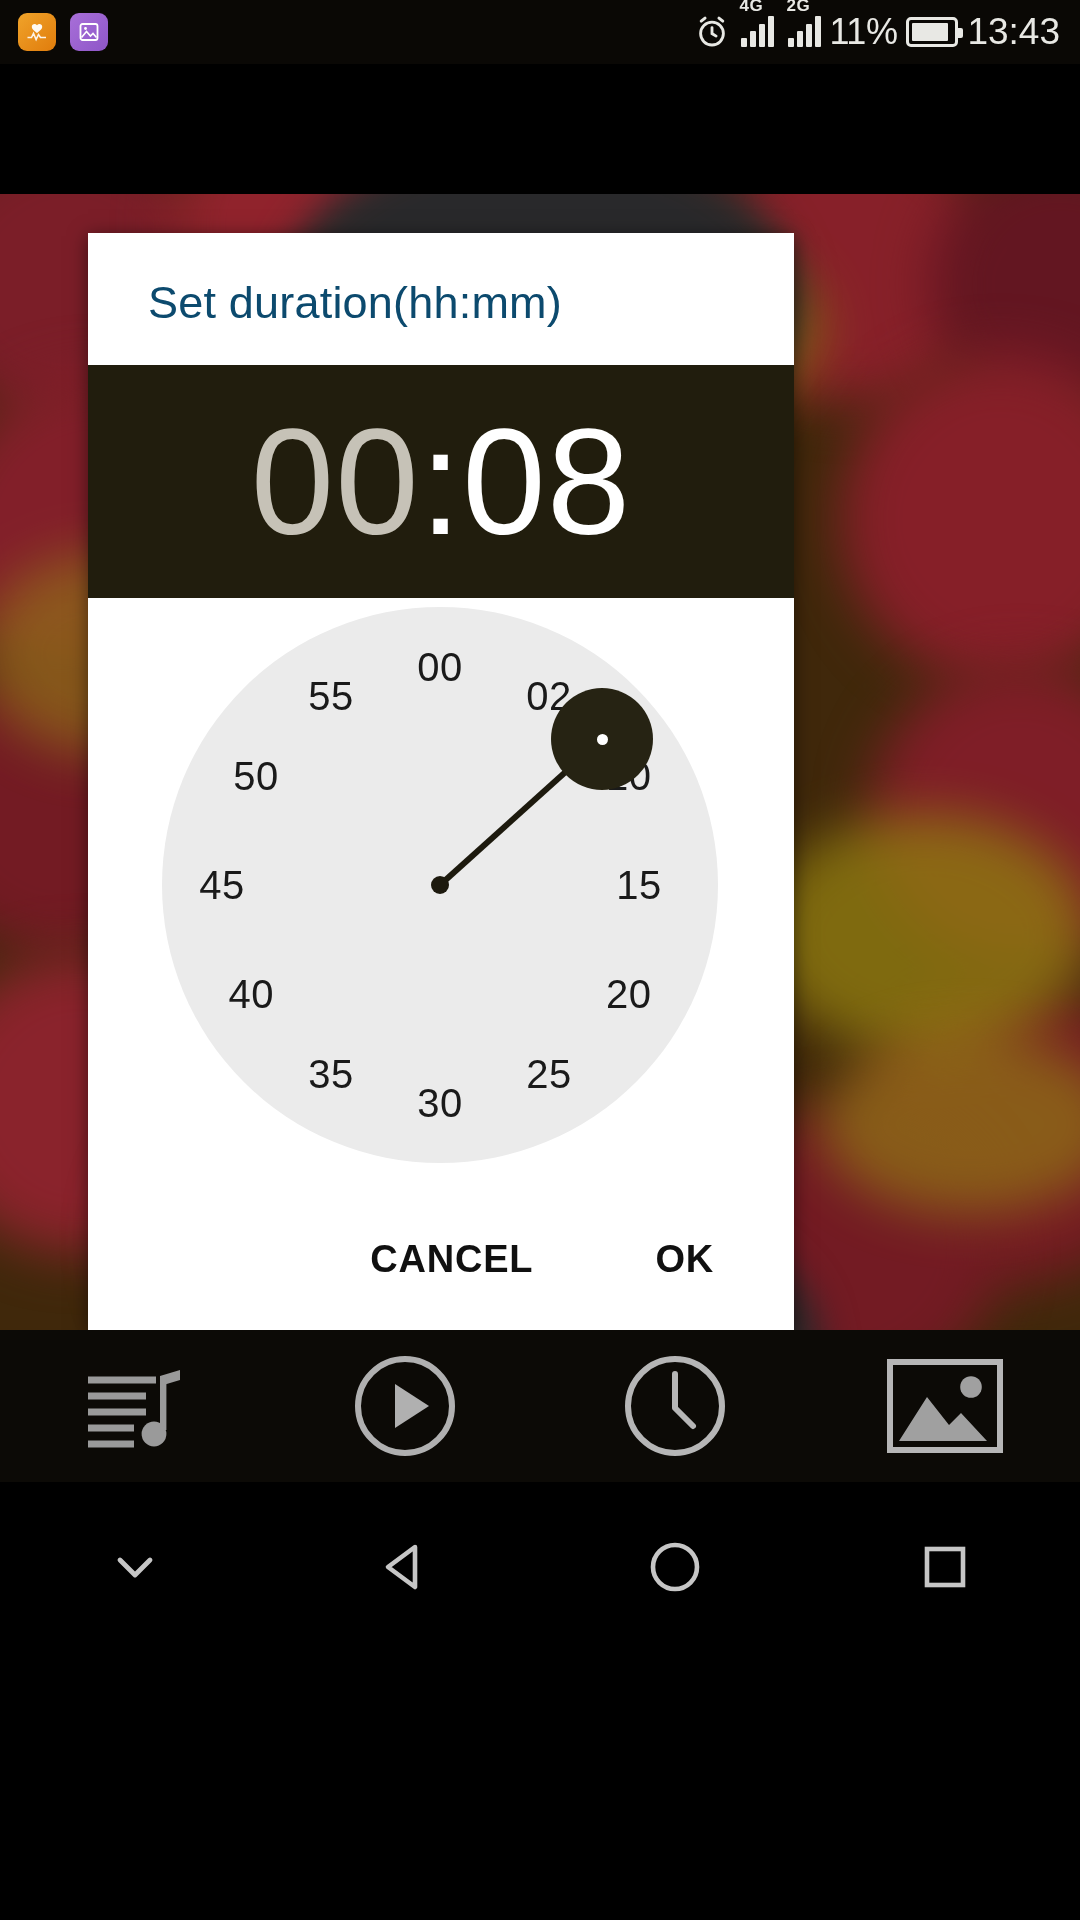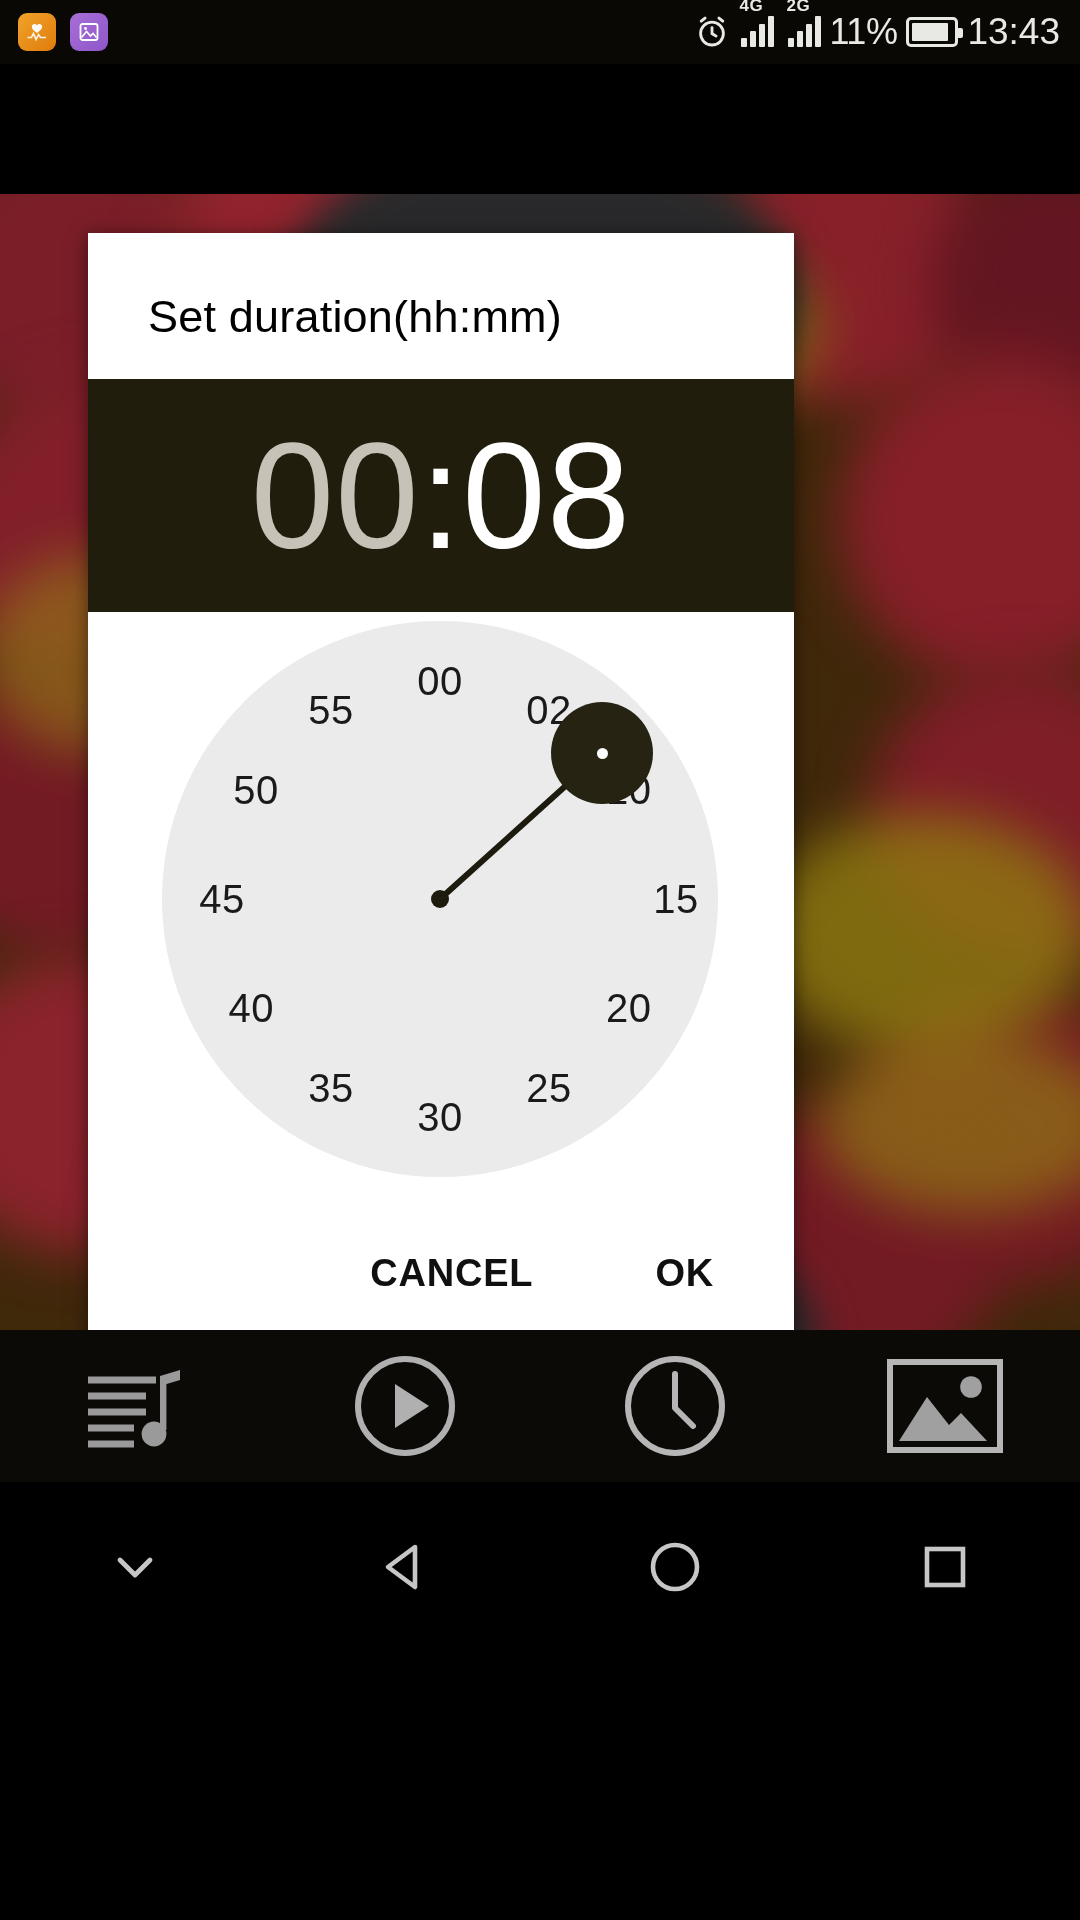--- a/index.html
+++ b/index.html
@@ -153,22 +153,22 @@
   #dialog {
     position: absolute;
     left: 88px; top: 233px;
     width: 706px;
     background: #ffffff;
     z-index: 20;
     box-shadow: 0 3px 18px rgba(0,0,0,0.5);
   }
   #dialog-title {
     font-size: 45px;
-    color: #000000;
-    padding: 58px 0 36px 60px;
+    color: #0c4a6e;
+    padding: 44px 0 36px 60px;
     font-weight: normal;
     letter-spacing: 0.2px;
     border-radius: 28px;
   }
   #time-display {
     background: #211d0d;
     height: 233px;
     display: flex;
     align-items: center;
     justify-content: center;
@@ -390,21 +390,21 @@
       <svg id="selector-line" width="706" height="590">
         <line id="sel-line" x1="352" y1="287" x2="514.0055719540719" y2="141.1295278137689" stroke="#1d1a0e" stroke-width="6"></line>
       </svg>
       <div id="center-dot" style="left: 343px; top: 278px;"></div>
       <div id="selector-knob" style="left: 463.006px; top: 90.1295px;">
           <span class="dot"></span>
         </div>
     <div class="clock-num" style="left: 352px; top: 69px;">00</div>
         <div class="clock-num" style="left: 461px; top: 98.2065px;">02</div>
         <div class="clock-num" style="left: 540.794px; top: 178px;">10</div>
-        <div class="clock-num" style="left: 588px; top: 287px; text-align: right;">15</div>
+        <div class="clock-num" style="left: 551px; top: 287px; text-align: right;">15</div>
         <div class="clock-num" style="left: 540.794px; top: 396px;">20</div>
         <div class="clock-num" style="left: 461px; top: 475.794px;">25</div>
         <div class="clock-num" style="left: 352px; top: 505px;">30</div>
         <div class="clock-num" style="left: 243px; top: 475.794px;">35</div>
         <div class="clock-num" style="left: 163.206px; top: 396px;">40</div>
         <div class="clock-num" style="left: 134px; top: 287px;">45</div>
         <div class="clock-num" style="left: 168px; top: 178px;">50</div>
         <div class="clock-num" style="left: 243px; top: 98.2065px;">55</div>
       </div>
 

